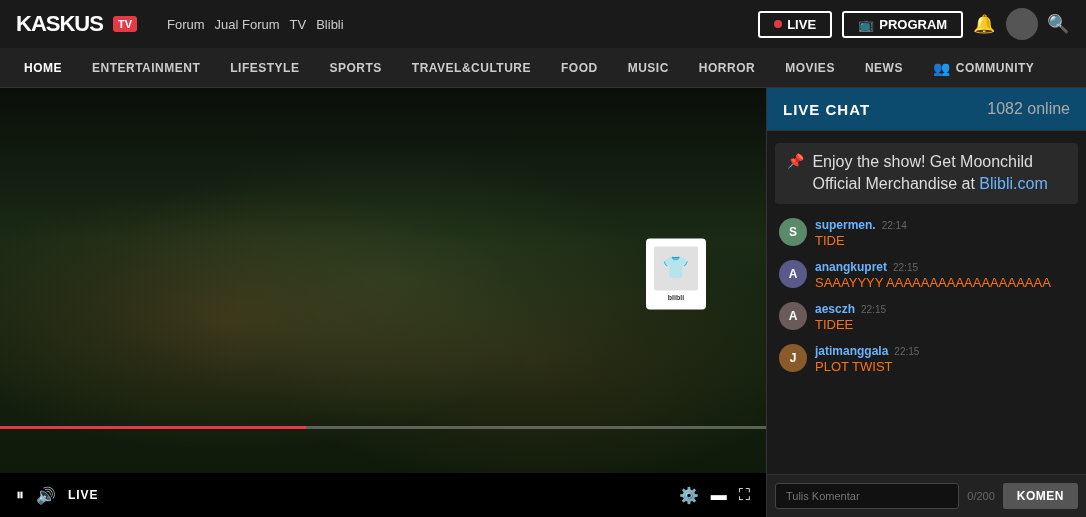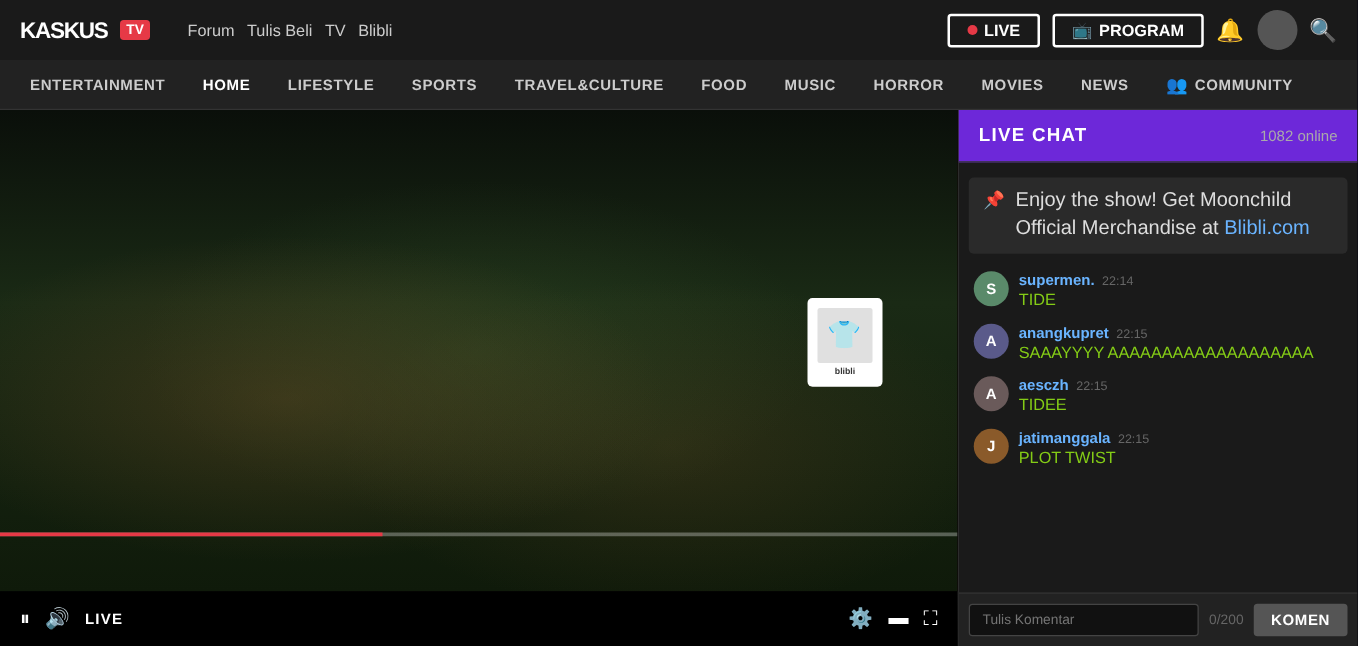--- a/index.html
+++ b/index.html
@@ -15,21 +15,21 @@
       gap: 20px;
     }
     .logo-area {
       display: flex;
       align-items: center;
       gap: 10px;
       margin-right: 10px;
     }
     .logo-kaskus {
       font-weight: 900;
-      font-size: 18px;
+      font-size: 22px;
       color: #fff;
       letter-spacing: -1px;
     }
     .logo-tv {
       background: #e63946;
       color: #fff;
       font-size: 11px;
       font-weight: 700;
       padding: 2px 5px;
       border-radius: 3px;
@@ -251,31 +251,31 @@
       background: #1a1a1a;
       display: flex;
       flex-direction: column;
       border-left: 1px solid #333;
     }
     .chat-header {
       display: flex;
       justify-content: space-between;
       align-items: center;
       padding: 12px 16px;
-      background: #6d28d9;
+      background: #0c4a6e;
       border-bottom: 1px solid #333;
     }
     .chat-title {
       font-size: 15px;
       font-weight: 700;
       color: #fff;
       letter-spacing: 1px;
     }
     .chat-online {
-      font-size: 12px;
+      font-size: 16px;
       color: #aaa;
     }
 
     .chat-messages {
       flex: 1;
       overflow-y: auto;
       padding: 8px 0;
       scrollbar-width: thin;
       scrollbar-color: #444 #1a1a1a;
     }
@@ -335,21 +335,21 @@
       font-size: 12px;
       font-weight: 700;
       color: #6ab4ff;
     }
     .msg-time {
       font-size: 10px;
       color: #666;
     }
     .msg-text {
       font-size: 13px;
-      color: #84cc16;
+      color: #f97316;
       margin-top: 1px;
       word-break: break-word;
     }
 
     
     .chat-input-area {
       padding: 8px;
       background: #222;
       border-top: 1px solid #333;
       display: flex;
@@ -386,42 +386,42 @@
 </head>
 <body>
 
 <nav class="top-nav">
   <div class="logo-area">
     <span class="logo-kaskus">KASKUS</span>
     <span class="logo-tv">TV</span>
   </div>
   <div class="top-nav-links">
     <a href="#">Forum</a>
-    <a href="#">Tulis Beli</a>
+    <a href="#">Jual Forum</a>
     <a href="#">TV</a>
     <a href="#">Blibli</a>
   </div>
   <div class="top-nav-right">
     <button class="btn-live">
       <span class="live-dot"></span>
       <span>LIVE</span>
     </button>
     <button class="btn-program">
       <span>📺</span>
       <span>PROGRAM</span>
     </button>
     <span class="icon-bell">🔔</span>
     <div class="avatar-circle"></div>
     <span class="icon-search">🔍</span>
   </div>
 </nav>
 
 <nav class="cat-nav">
+  <a class="cat-item active">HOME</a>
   <a class="cat-item">ENTERTAINMENT</a>
-  <a class="cat-item active">HOME</a>
   <a class="cat-item">LIFESTYLE</a>
   <a class="cat-item">SPORTS</a>
   <a class="cat-item">TRAVEL&amp;CULTURE</a>
   <a class="cat-item">FOOD</a>
   <a class="cat-item">MUSIC</a>
   <a class="cat-item">HORROR</a>
   <a class="cat-item">MOVIES</a>
   <a class="cat-item">NEWS</a>
   <a class="cat-item cat-community">
     <span class="community-icon">👥</span>

